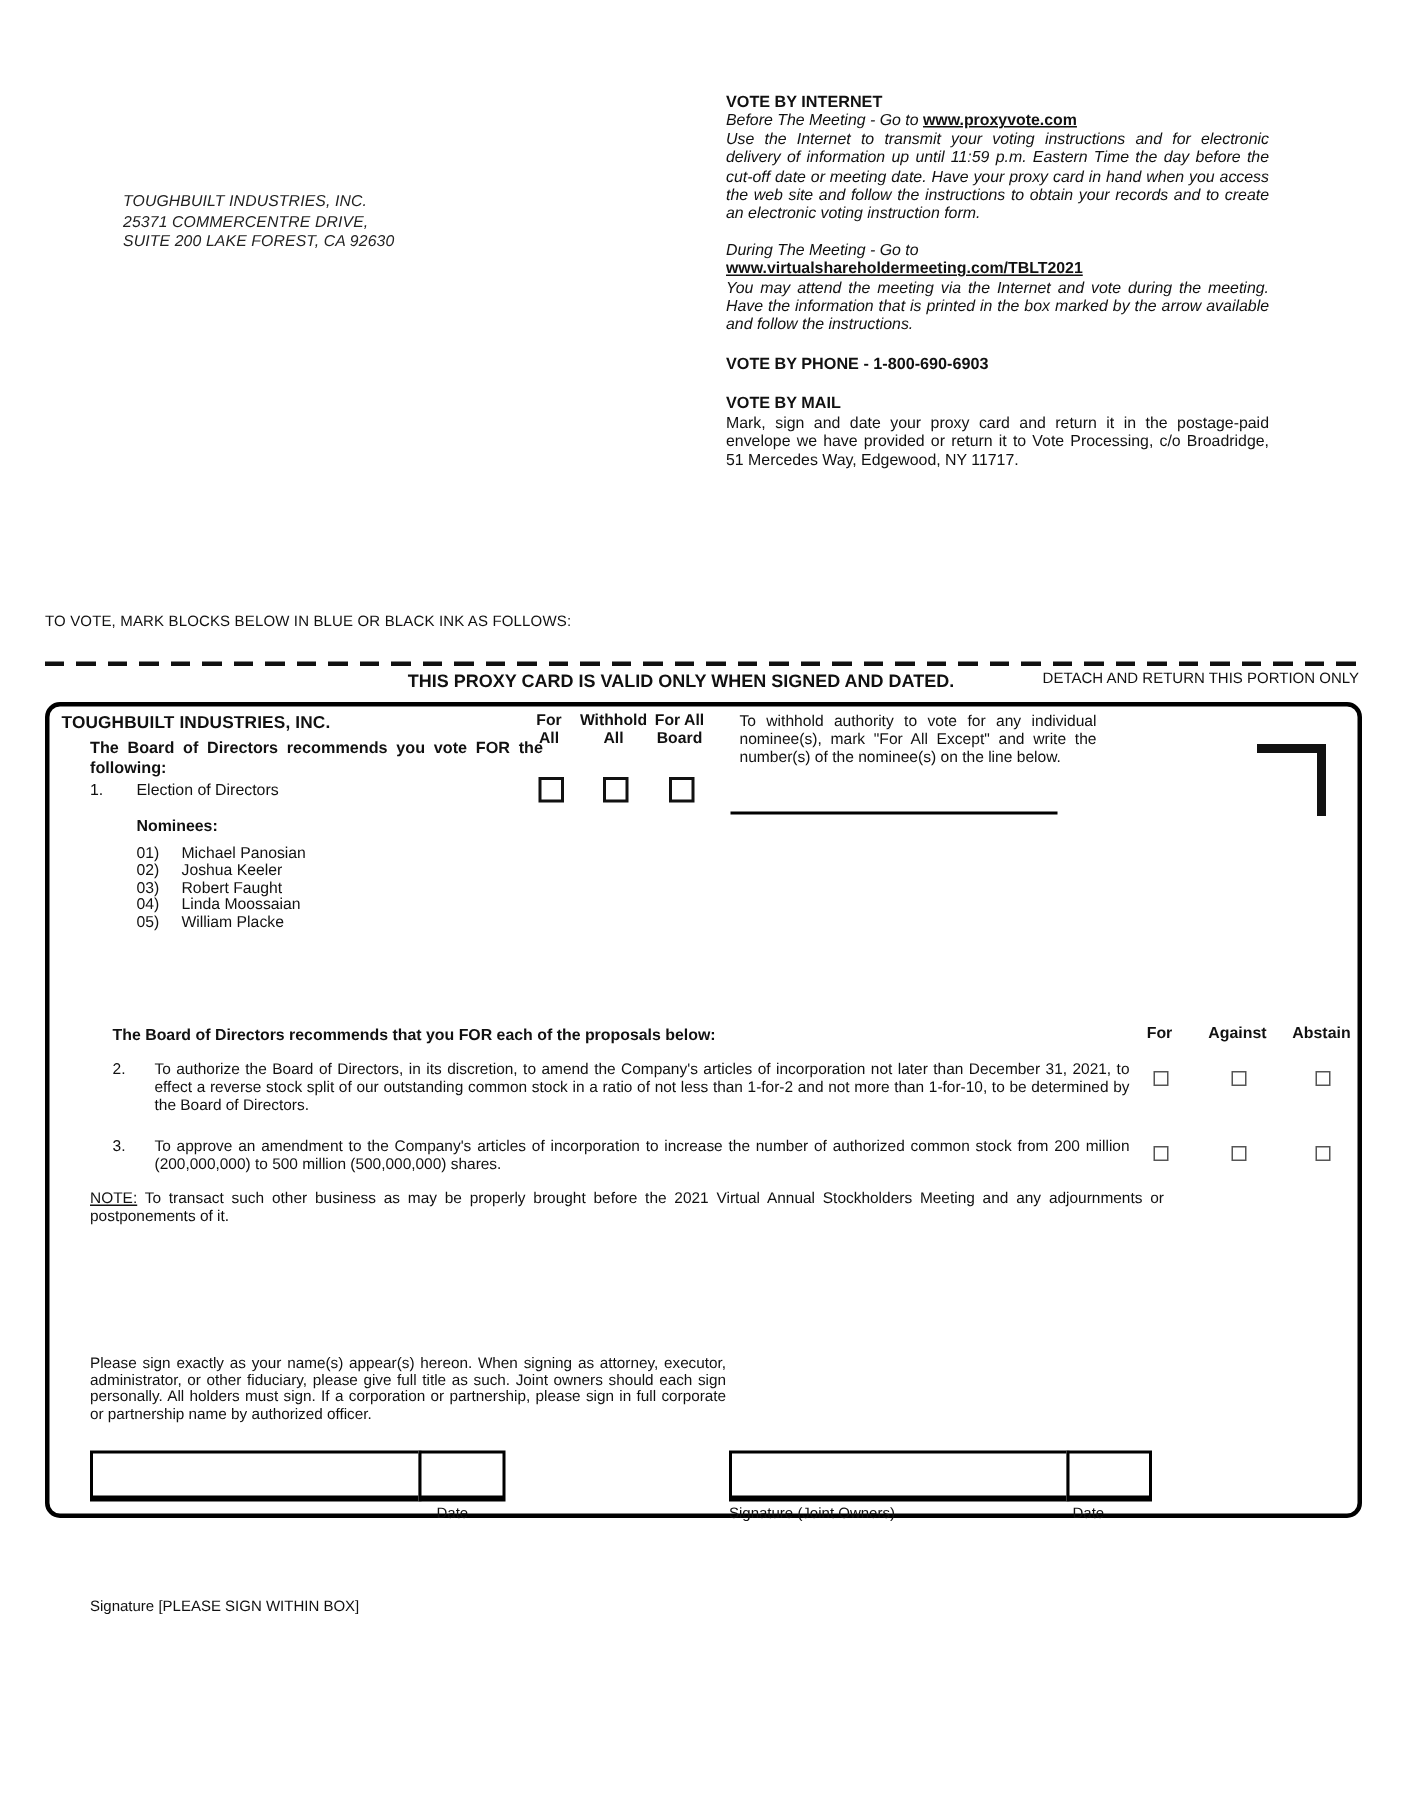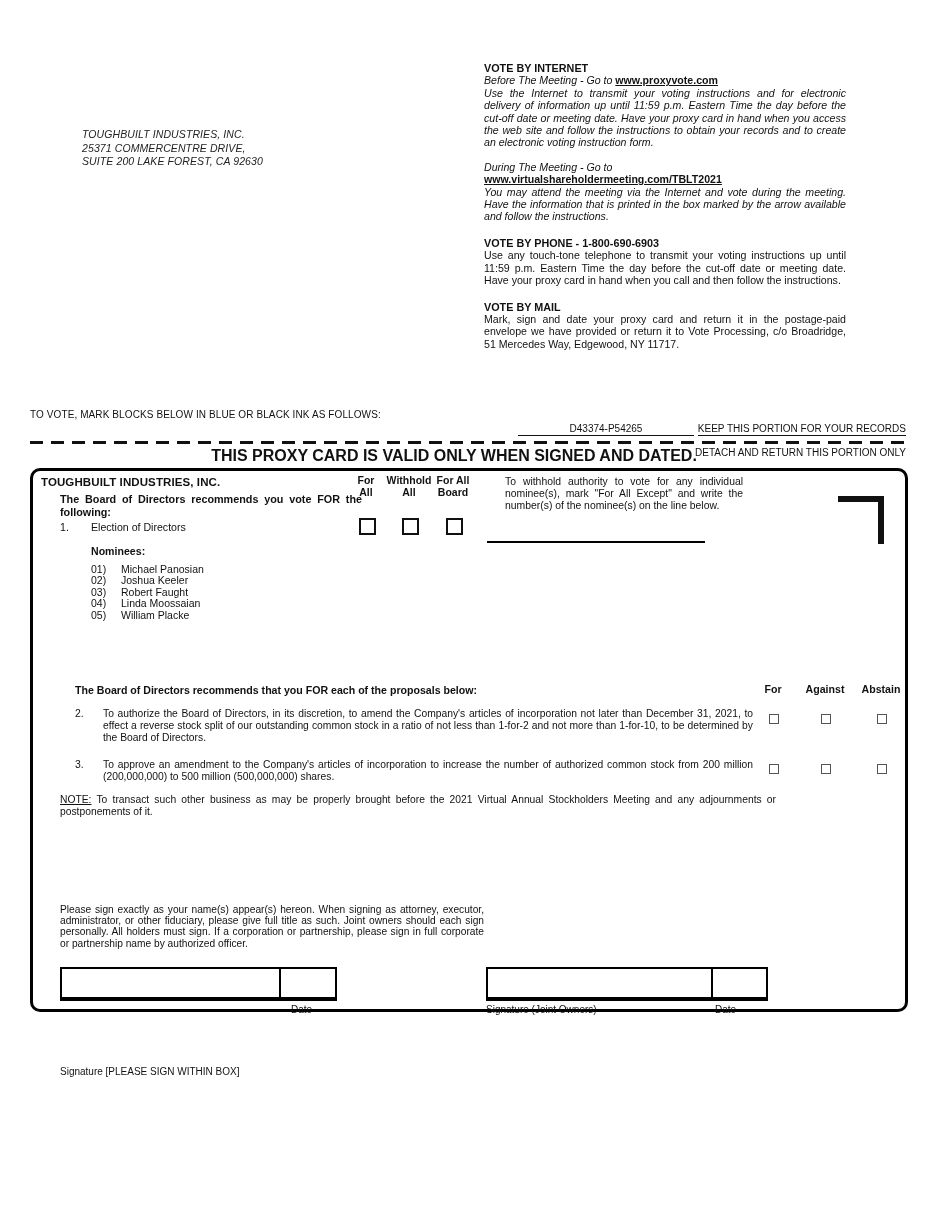--- a/index.html
+++ b/index.html
@@ -20,35 +20,35 @@
   .linktext { font-weight:bold; text-decoration:underline; cursor:pointer; }
 
   
   .markline { left:30px; top:409px; font-size:10px; letter-spacing:.1px; }
   .coderow { left:30px; top:423px; width:878px; height:15px; }
   .control { position:absolute; left:488px; top:0; width:176px; text-align:center;
              font-size:10px; border-bottom:1.5px solid #111; padding-bottom:1px; }
   .keep { position:absolute; right:2px; top:0; font-size:10px; border-bottom:1.5px solid #111; padding-bottom:1px; }
   .dashline { left:30px; top:441px; width:878px; height:3px;
               background:repeating-linear-gradient(90deg,#111 0 13px,transparent 13px 21px); }
-  .validrow { left:30px; top:447px; width:848px; text-align:center; font-size:16px; font-weight:bold; }
+  .validrow { left:30px; top:447px; width:848px; text-align:center; font-size:12px; font-weight:bold; }
   .detachtxt { right:28px; top:447px; font-size:10px; }
 
   
   .card { left:30px; top:468px; width:878px; height:544px; border:3px solid #000; border-radius:10px; box-sizing:border-box; }
   .card .abs { position:absolute; }
   .company { left:8px; top:5px; font-size:11.5px; font-weight:bold; letter-spacing:.1px; }
   .rec1 { left:27px; top:22px; width:302px; font-size:10.8px; font-weight:bold; line-height:13px; text-align:justify; }
   .colhead { font-size:10.5px; font-weight:bold; line-height:11.5px; text-align:center; }
   .ch1 { left:309px; top:4px; width:48px; }
   .ch2 { left:348px; top:4px; width:56px; }
   .ch3 { left:394px; top:4px; width:52px; }
   .cb  { width:13px; height:13px; border:2px solid #111; background:#fff; cursor:pointer; }
   .cb1 { left:326px; top:47px; } .cb2 { left:369px; top:47px; } .cb3 { left:413px; top:47px; }
-  .withnote { left:472px; top:5px; width:238px; font-size:10.4px; line-height:12px; text-align:justify; }
+  .withnote { left:460px; top:5px; width:238px; font-size:10.4px; line-height:12px; text-align:justify; }
   .writein { left:454px; top:70px; width:218px; height:0; border-bottom:2px solid #000; cursor:text; }
   .bracket { left:805px; top:25px; width:40px; height:42px; border-top:6px solid #111; border-right:6px solid #111; }
   .item1num { left:27px; top:50px; font-size:10.6px; }
   .item1lab { left:58px; top:50px; font-size:10.6px; }
   .nomlab { left:58px; top:74px; font-size:10.6px; font-weight:bold; }
   .noms { left:58px; top:93px; font-size:10.5px; line-height:11.4px; }
   .nomnum { display:inline-block; width:30px; }
   .rec2 { left:42px; top:213px; font-size:10.6px; font-weight:bold; }
   .phead { font-size:10.6px; font-weight:bold; text-align:center; }
   .ph1 { left:722px; top:212px; width:36px; }
@@ -83,30 +83,25 @@
     <div>SUITE 200 LAKE FOREST, CA 92630</div>
   </div>
 
   <div class="abs instr">
     <div class="title">VOTE BY INTERNET</div>
     <div><span class="it">Before The Meeting</span><span class="it"> - Go to </span><span class="linktext">www.proxyvote.com</span></div>
     <p class="para mt10">Use the Internet to transmit your voting instructions and for electronic delivery of information up until 11:59 p.m. Eastern Time the day before the cut-off date or meeting date. Have your proxy card in hand when you access the web site and follow the instructions to obtain your records and to create an electronic voting instruction form.</p>
     <div class="mt12"><span class="it">During The Meeting</span><span class="it"> - Go to </span><span class="linktext">www.virtualshareholdermeeting.com/TBLT2021</span></div>
     <p class="para mt10">You may attend the meeting via the Internet and vote during the meeting. Have the information that is printed in the box marked by the arrow available and follow the instructions.</p>
     <div class="title mt14">VOTE BY PHONE - 1-800-690-6903</div>
-    <p class="para">Use any touch-tone telephone to transmit your voting instructions up until 11:59 p.m. Eastern Time the day before the cut-off date or meeting date. Have your proxy card in hand when you call and then follow the instructions.</p>
     <div class="title mt14">VOTE BY MAIL</div>
     <p class="para">Mark, sign and date your proxy card and return it in the postage-paid envelope we have provided or return it to Vote Processing, c/o Broadridge, 51 Mercedes Way, Edgewood, NY 11717.</p>
   </div>
 
   <div class="abs markline">TO VOTE, MARK BLOCKS BELOW IN BLUE OR BLACK INK AS FOLLOWS:</div>
-  <div class="abs coderow">
-    <span class="control">D43374-P54265</span>
-    <span class="keep">KEEP THIS PORTION FOR YOUR RECORDS</span>
-  </div>
   <div class="abs dashline"></div>
   <div class="abs validrow">THIS PROXY CARD IS VALID ONLY WHEN SIGNED AND DATED.</div>
   <div class="abs detachtxt">DETACH AND RETURN THIS PORTION ONLY</div>
 
   <div class="abs card">
 
     <div class="abs company">TOUGHBUILT INDUSTRIES, INC.</div>
     <div class="abs rec1">The Board of Directors recommends you vote FOR the following:</div>
 
     <div class="abs colhead ch1">

